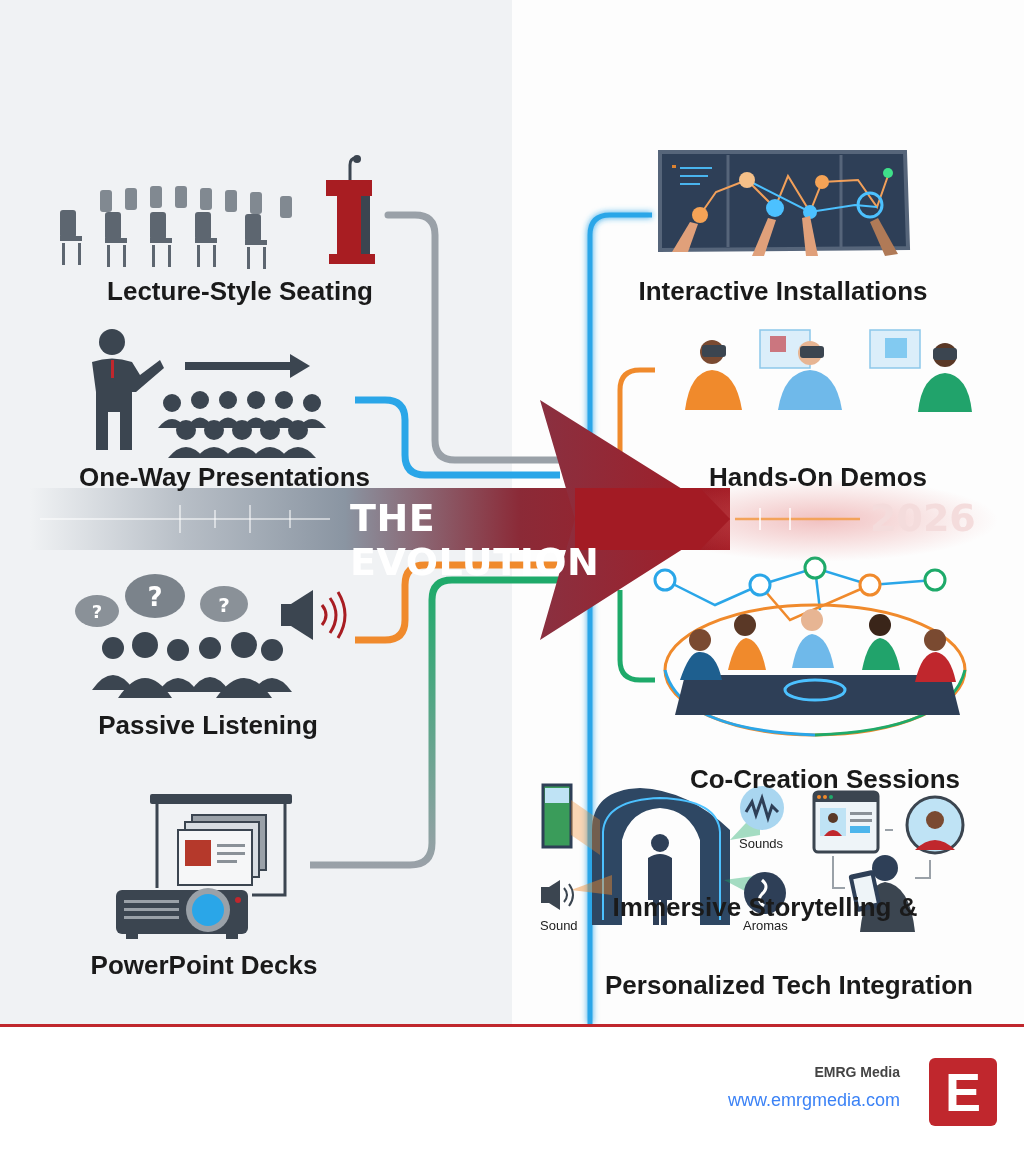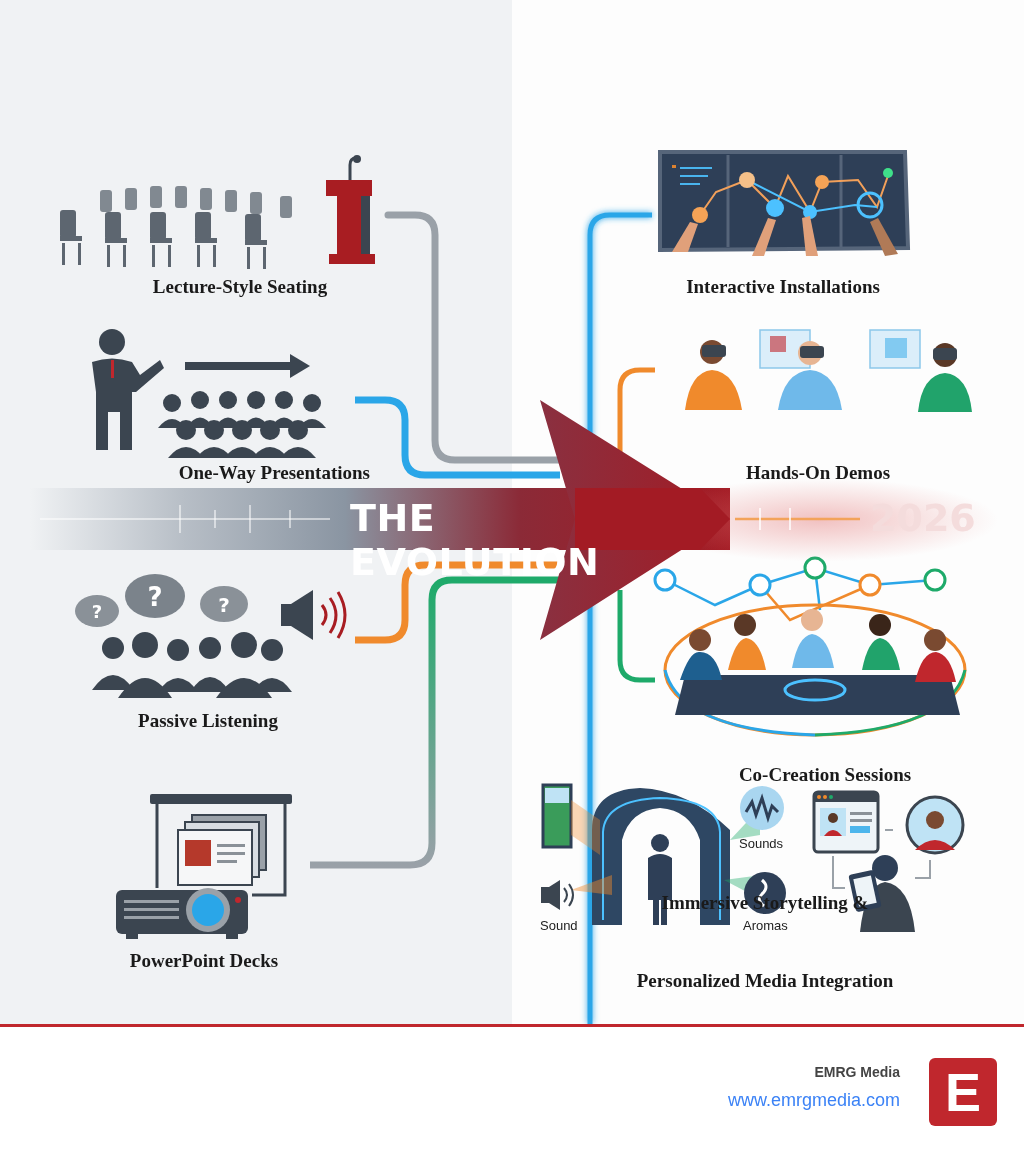--- a/index.html
+++ b/index.html
@@ -4,21 +4,21 @@
 <style>
   * { box-sizing: border-box; margin: 0; padding: 0; }
   html, body { width: 1024px; height: 1154px; overflow: hidden; background: #fff; }
   body { position: relative; font-family: "Liberation Sans", "DejaVu Sans", sans-serif; }
   .left-bg { position: absolute; left: 0; top: 0; width: 512px; height: 1024px; background: #f0f2f4; }
   .right-bg { position: absolute; left: 512px; top: 0; width: 512px; height: 1024px; background: #fdfdfd; }
   .abs { position: absolute; }
   .title { font-family: "DejaVu Sans", sans-serif; font-weight: bold; font-size: 35px; line-height: 39px; text-align: center; letter-spacing: 0.5px; }
   .title.left { color: #7c8186; left: 40px; width: 430px; top: 52px; }
   .title.right { color: #a5161d; left: 570px; width: 430px; top: 52px; }
-  .label { font-family: Liberation Serif, serif; font-weight: bold; font-size: 19px; color: #1a1a1a; text-align: center; white-space: nowrap; }
+  .label { font-family: Liberation Sans, sans-serif; font-weight: bold; font-size: 26px; color: #1a1a1a; text-align: center; white-space: nowrap; }
   svg { position: absolute; left: 0; top: 0; }
   .band { position: absolute; left: 30px; top: 488px; width: 700px; height: 62px;
           background: linear-gradient(90deg, rgba(240,242,244,0) 0%, #b7bec6 22%, #8a95a2 45%, #8b2a37 70%, #a31b24 100%); }
   .glow { position: absolute; left: 700px; top: 478px; width: 300px; height: 84px;
           background: radial-gradient(ellipse at 40% 50%, rgba(227,120,120,0.45), rgba(255,255,255,0) 70%); }
   .evo { position: absolute; left: 350px; top: 496px; width: 330px; font-family: "DejaVu Sans", sans-serif; font-weight: bold; font-size: 38px; color: #fff; letter-spacing: 0.5px; }
   .year { position: absolute; left: 870px; top: 496px; font-family: "DejaVu Sans", sans-serif; font-weight: bold; font-size: 38px; color: #f4dcdc; }
   .footer-line { position: absolute; left: 0; top: 1024px; width: 1024px; height: 3px; background: #c0272d; }
   .brand-name { position: absolute; right: 124px; top: 1064px; font-family: "Liberation Sans", sans-serif; font-weight: bold; font-size: 14px; color: #444; text-align: center; }
   .brand-url { position: absolute; right: 124px; top: 1090px; font-family: "Liberation Sans", sans-serif; font-size: 18px; color: #3b82f6; text-align: right; }
@@ -342,21 +342,21 @@
 
 <div class="abs label" style="left:80px;width:320px;top:276px;">Lecture-Style Seating</div>
 <div class="abs label" style="left:50px;width:320px;top:462px;text-align:right;">One-Way Presentations</div>
 <div class="abs label" style="left:48px;width:320px;top:710px;">Passive Listening</div>
 <div class="abs label" style="left:44px;width:320px;top:950px;">PowerPoint Decks</div>
 
 <div class="abs label" style="left:623px;width:320px;top:276px;">Interactive Installations</div>
 <div class="abs label" style="left:668px;width:300px;top:462px;">Hands-On Demos</div>
 <div class="abs label" style="left:665px;width:320px;top:764px;">Co-Creation Sessions</div>
 <div class="abs label" style="left:605px;width:320px;top:892px;">Immersive Storytelling &amp;</div>
-<div class="abs label" style="left:605px;width:320px;top:970px;">Personalized Media Integration</div>
+<div class="abs label" style="left:605px;width:320px;top:970px;">Personalized Tech Integration</div>
 <div class="abs small-label" style="left:540px;top:918px;">Sound</div>
 <div class="abs small-label" style="left:739px;top:836px;">Sounds</div>
 <div class="abs small-label" style="left:743px;top:918px;">Aromas</div>
 
 <div class="footer-line"></div>
 <div class="brand-name">EMRG Media</div>
 <div class="brand-url">www.emrgmedia.com</div>
 <div class="brand-logo">E</div>
 
 </body></html>

